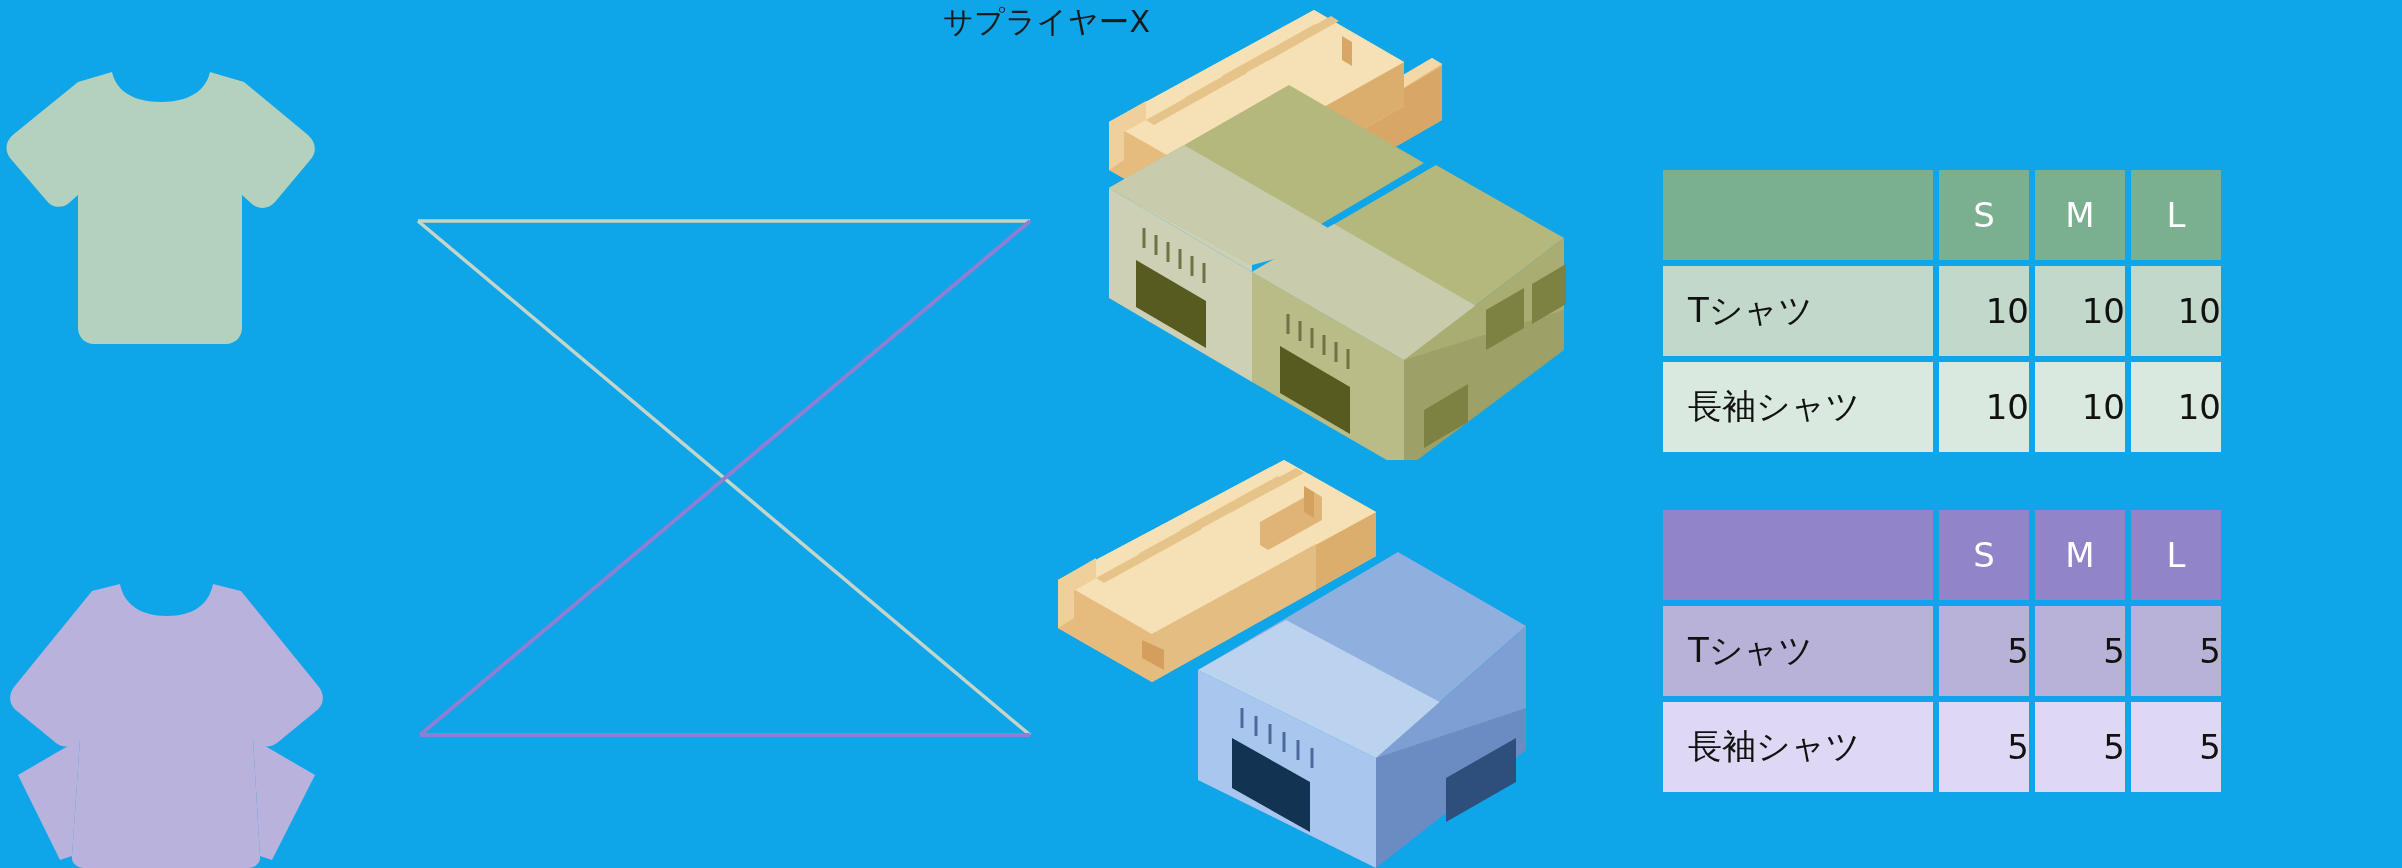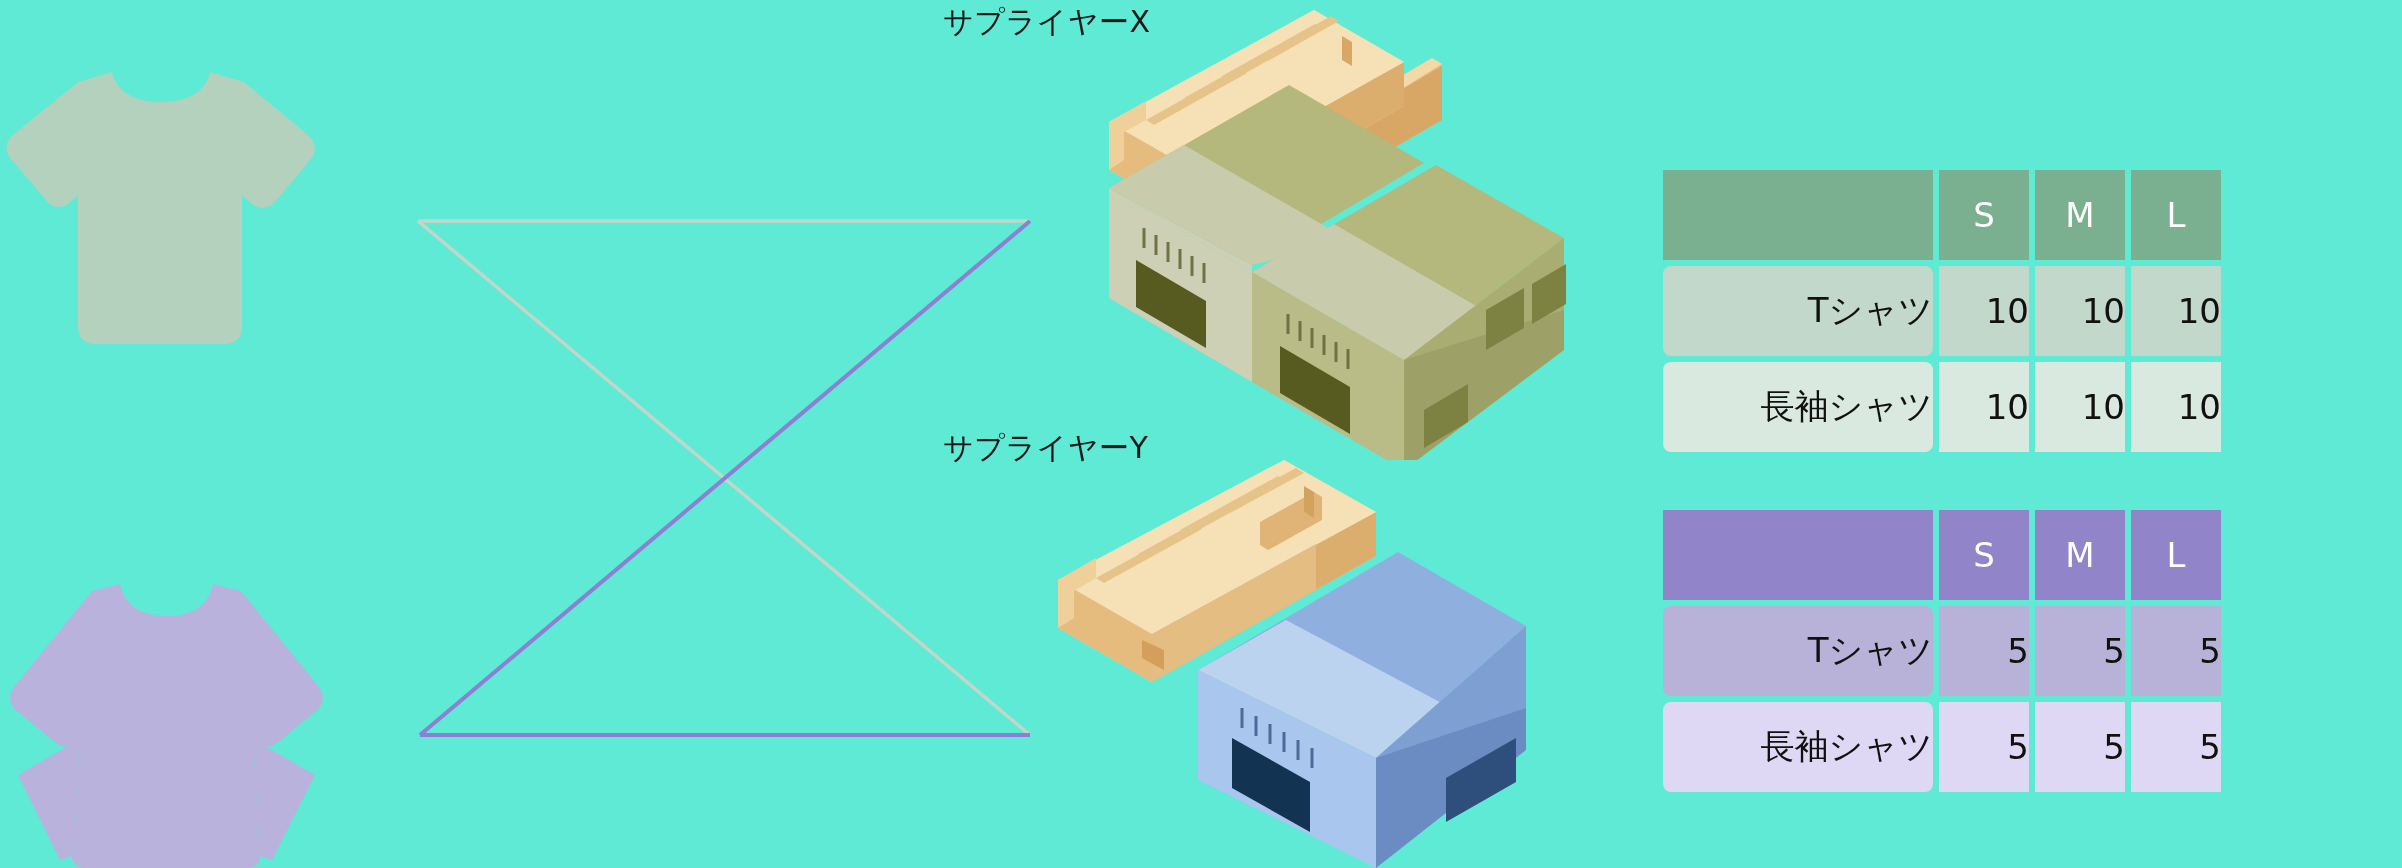--- a/index.html
+++ b/index.html
@@ -7,21 +7,21 @@
     width: 2402px;
     height: 868px;
     background: #ffffff;
     font-family: "Liberation Sans", sans-serif;
     overflow: hidden;
   }
   #stage {
     position: relative;
     width: 2402px;
     height: 868px;
-    background: #5eead4;
+    background: #0ea5e9;
   }
 
   
   .product-icon { position: absolute; }
   #product-tshirt  { left: 0px;  top: 28px;  width: 330px; height: 320px; }
   #product-longsleeve { left: 0px; top: 560px; width: 340px; height: 308px; }
 
   
   #flow-lines {
     position: absolute;
@@ -68,24 +68,23 @@
   .inventory-table thead th {
     color: #ffffff;
     font-size: 34px;
   }
   .inventory-table tbody td {
     color: #111111;
     font-size: 34px;
     text-align: right;
   }
   .inventory-table tbody td.row-label {
-    text-align: right;
+    text-align: left;
     padding-left: 25px;
     font-size: 34px;
-    border-radius: 8px;
   }
 
   
   #table-supplier-x { left: 1657px; top: 164px; }
   #table-supplier-x thead th { background: #7AB08F; }
   #table-supplier-x tbody tr:nth-child(1) td { background: #C2D8CA; }
   #table-supplier-x tbody tr:nth-child(2) td { background: #DAE9E0; }
 
   
   #table-supplier-y { left: 1657px; top: 504px; }
@@ -127,21 +126,20 @@
     <line x1="418" y1="221" x2="1030" y2="221" stroke="#C3D6C9" stroke-width="3.5"></line>
 
     <line x1="418" y1="221" x2="1030" y2="735" stroke="#C3D6C9" stroke-width="3.5"></line>
 
     <line x1="420" y1="735" x2="1030" y2="221" stroke="#8C7FD4" stroke-width="4"></line>
 
     <line x1="420" y1="735" x2="1030" y2="735" stroke="#8C7FD4" stroke-width="4"></line>
   </svg>
 
   <div class="supplier-label" id="supplier-x-label">サプライヤーX</div>
-  <div class="supplier-label" id="supplier-y-label">サプライヤーY</div>
 
   <div class="warehouse" id="warehouse-x">
     <svg viewBox="0 0 500 450" width="500" height="450" aria-hidden="true">
 
       <g>
 
         <polygon points="280,88 348,48 358,54 358,110 292,148 280,142" fill="#E8B877"></polygon>
         <polygon points="280,88 292,95 292,148 280,142" fill="#D9A765"></polygon>
         <polygon points="292,95 358,56 358,110 292,148" fill="#D9A765"></polygon>
         <polygon points="280,88 348,48 358,54 292,95" fill="#F3D9A8"></polygon>

